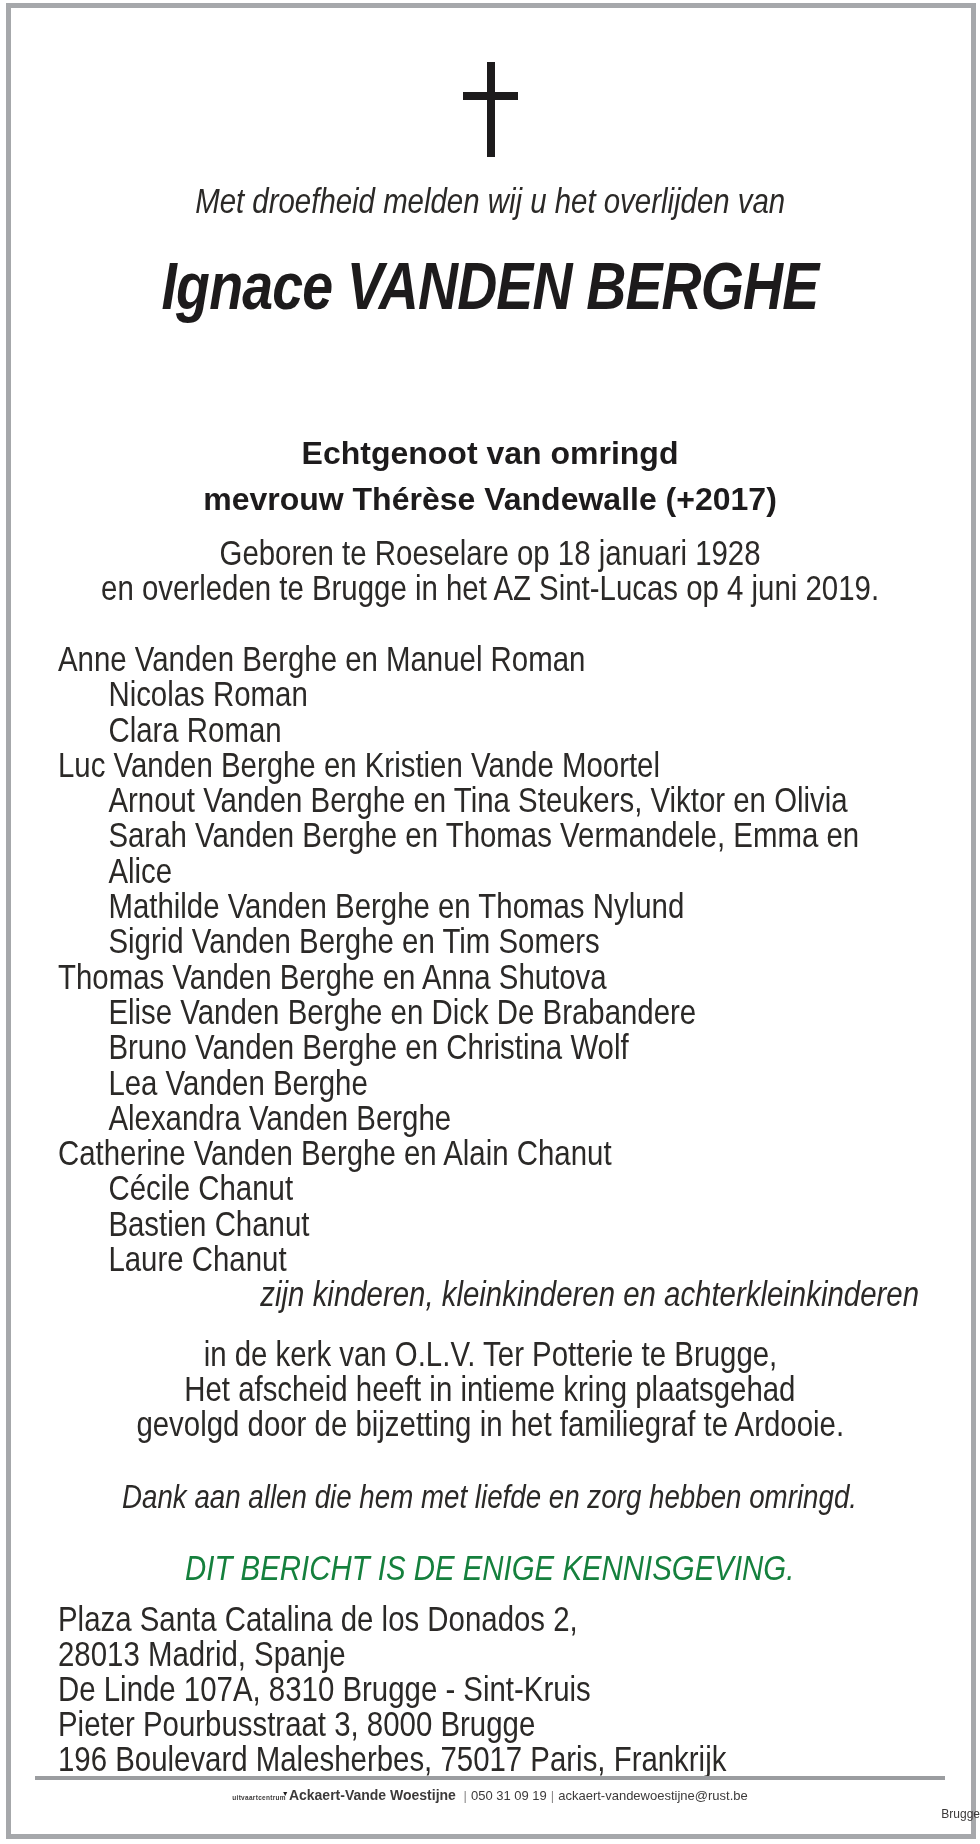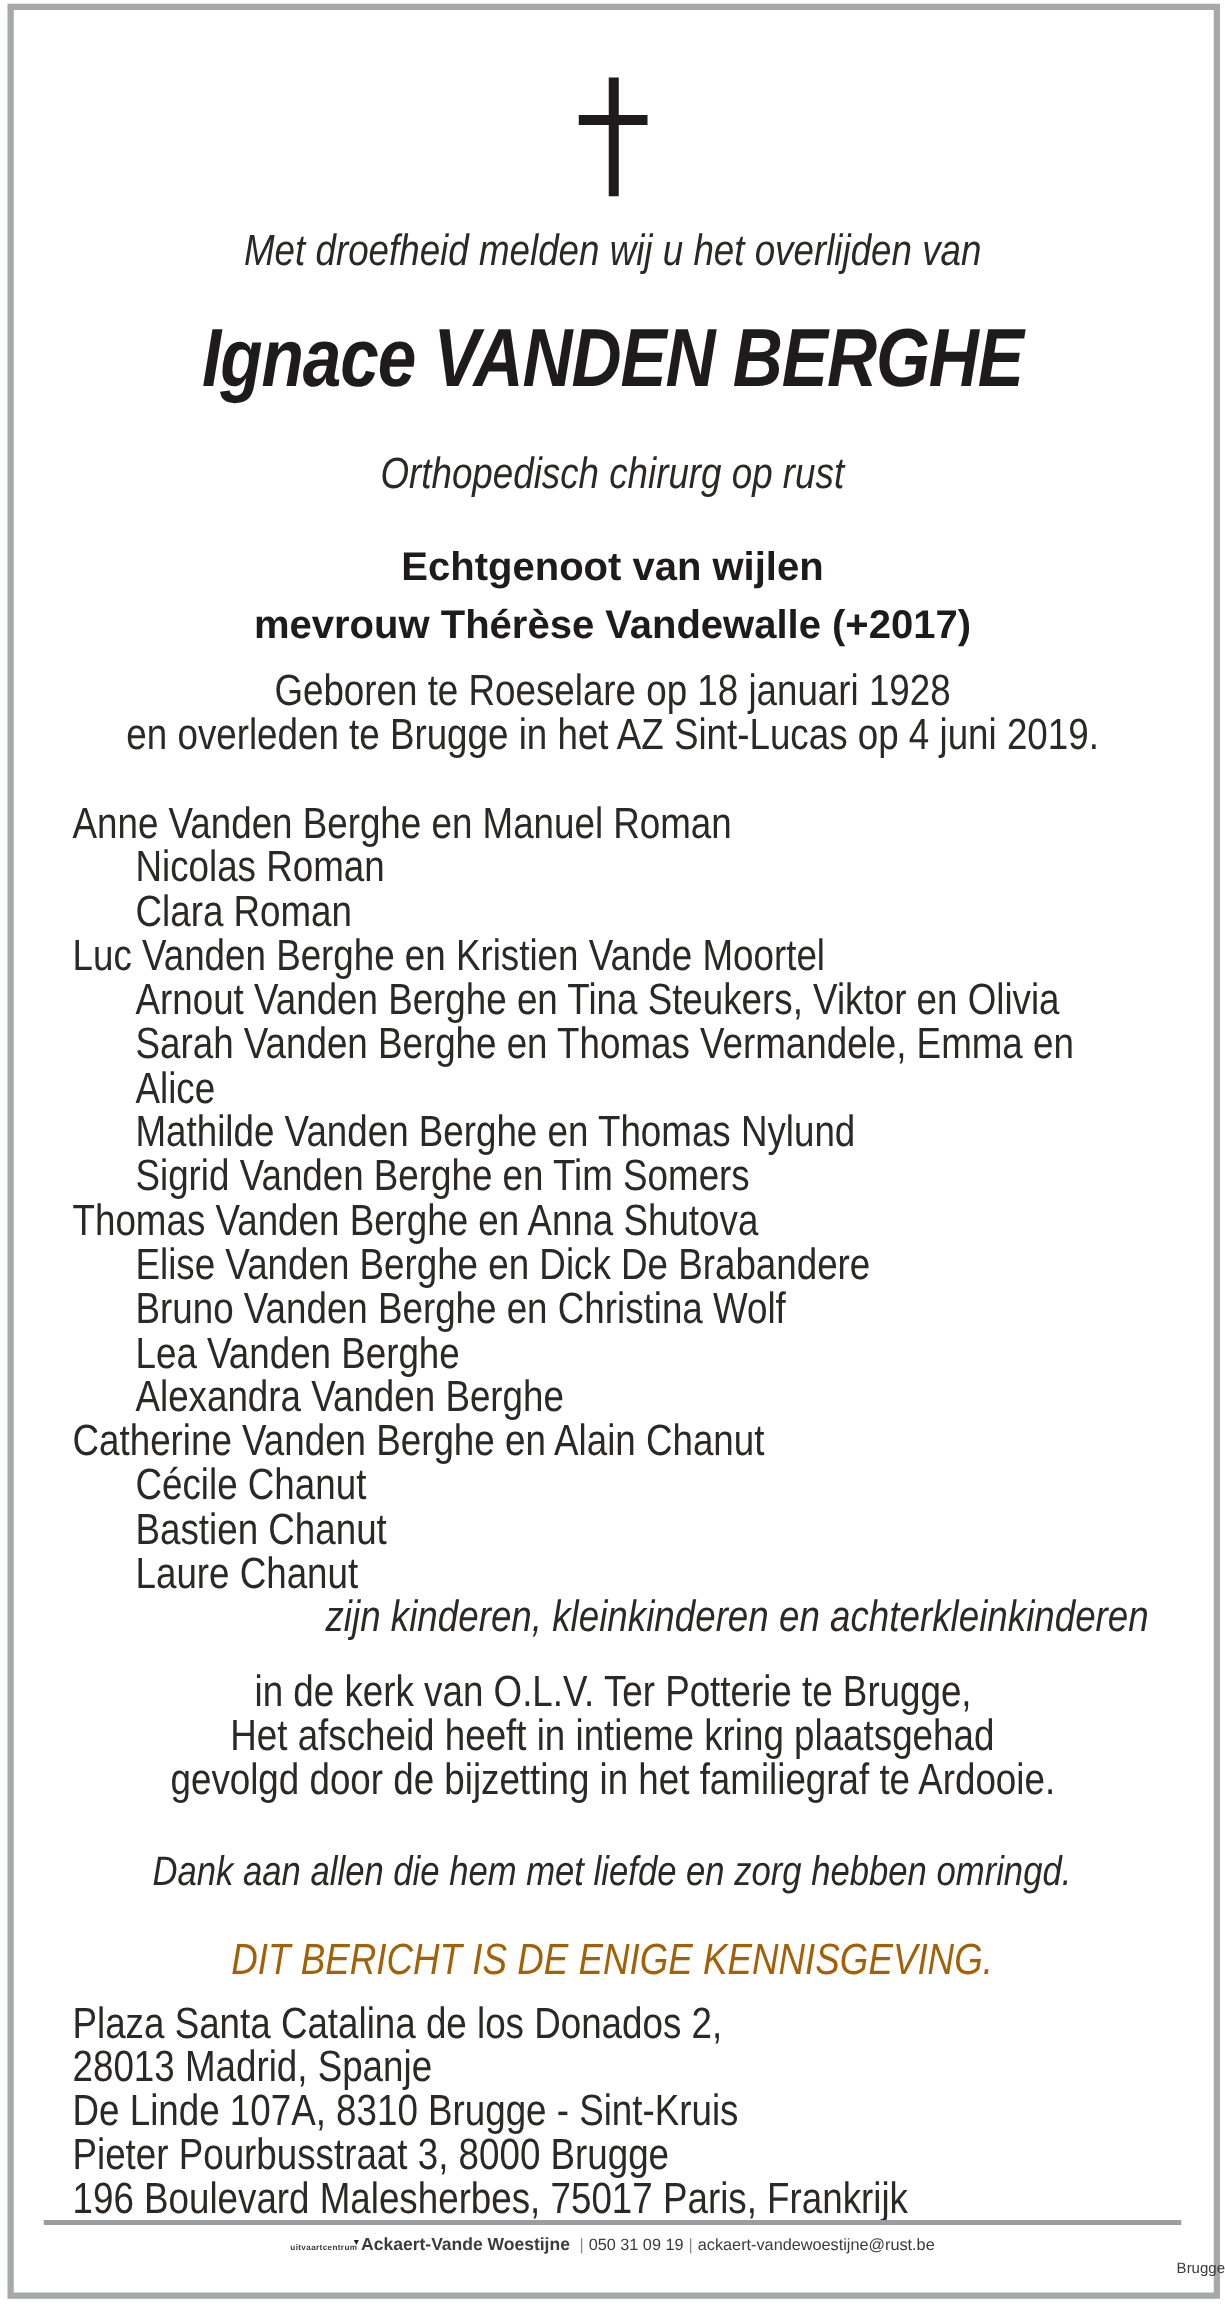--- a/index.html
+++ b/index.html
@@ -33,21 +33,21 @@
   .family > div.indent{padding-left:60px;}
   .family-closing{position:absolute;left:58px;top:1276px;width:1025px;text-align:right;
           font-size:35px;line-height:36px;font-style:italic;color:#2b2927;
           transform:scaleX(0.84);transform-origin:left top;white-space:nowrap;}
 
   .farewell{position:absolute;left:0;right:0;top:1336px;text-align:center;
             font-size:35px;line-height:35px;color:#2b2927;}
   .farewell > div > span{display:inline-block;transform:scaleX(0.84);transform-origin:center top;white-space:nowrap;}
 
   .thanks{top:1479px;font-size:33px;line-height:36px;color:#2b2927;}
-  .notice{top:1550px;font-size:35px;line-height:36px;color:#a16207;}
+  .notice{top:1550px;font-size:35px;line-height:36px;color:#15803d;}
 
   .addresses{position:absolute;left:58px;top:1601px;width:1060px;
              font-size:35px;line-height:35px;color:#2b2927;
              transform:scaleX(0.84);transform-origin:left top;}
   .addresses > div{white-space:nowrap;}
 
   .rule{position:absolute;left:35px;top:1776px;width:910px;height:4px;background:#9b9da0;}
 
   .footer{position:absolute;left:0;right:0;top:1787px;text-align:center;white-space:nowrap;
           color:#3c3a3a;font-size:13px;line-height:16px;}
@@ -71,26 +71,23 @@
   </div>
 
   <div class="cline intro">
     <span>Met droefheid melden wij u het overlijden van</span>
   </div>
 
   <div class="cline deceased">
     <span>Ignace VANDEN BERGHE</span>
   </div>
 
-  <div class="cline profession">
-    <span>Orthopedisch chirurg op rust</span>
-  </div>
 
   <div class="spouse">
-    <div>Echtgenoot van wijlen</div>
+    <div>Echtgenoot van omringd</div>
     <div>mevrouw Thérèse Vandewalle (+2017)</div>
   </div>
 
   <div class="borndied">
     <div><span>Geboren te Roeselare op 18 januari 1928</span></div>
     <div><span>en overleden te Brugge in het AZ Sint-Lucas op 4 juni 2019.</span></div>
   </div>
 
   <div class="family">
       <div>Anne Vanden Berghe en Manuel Roman</div>

